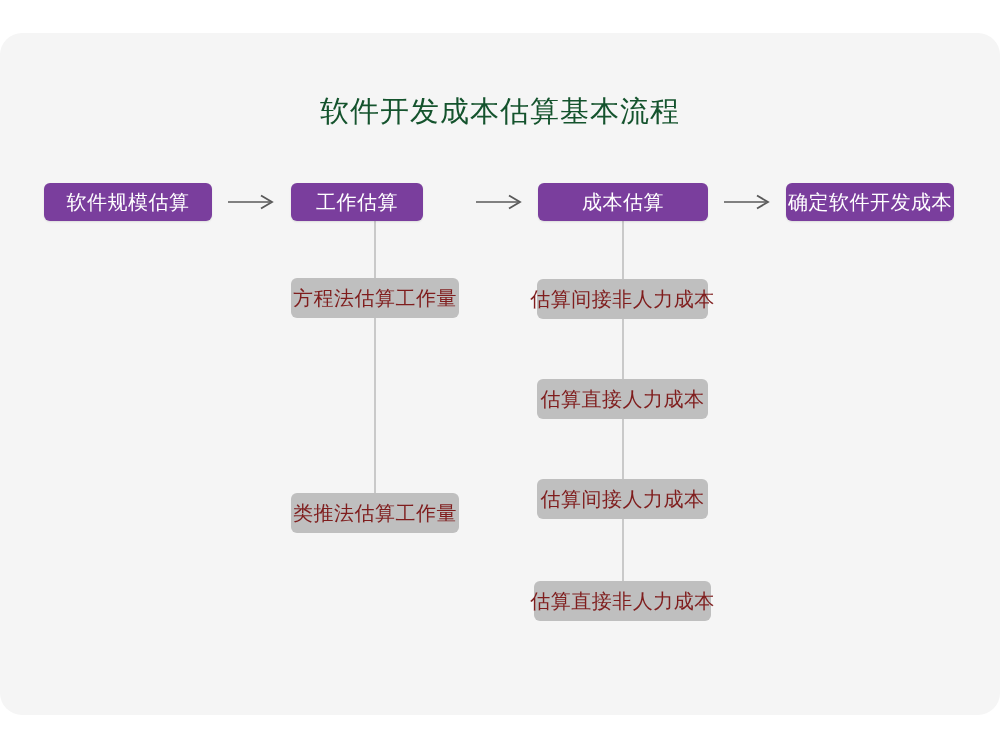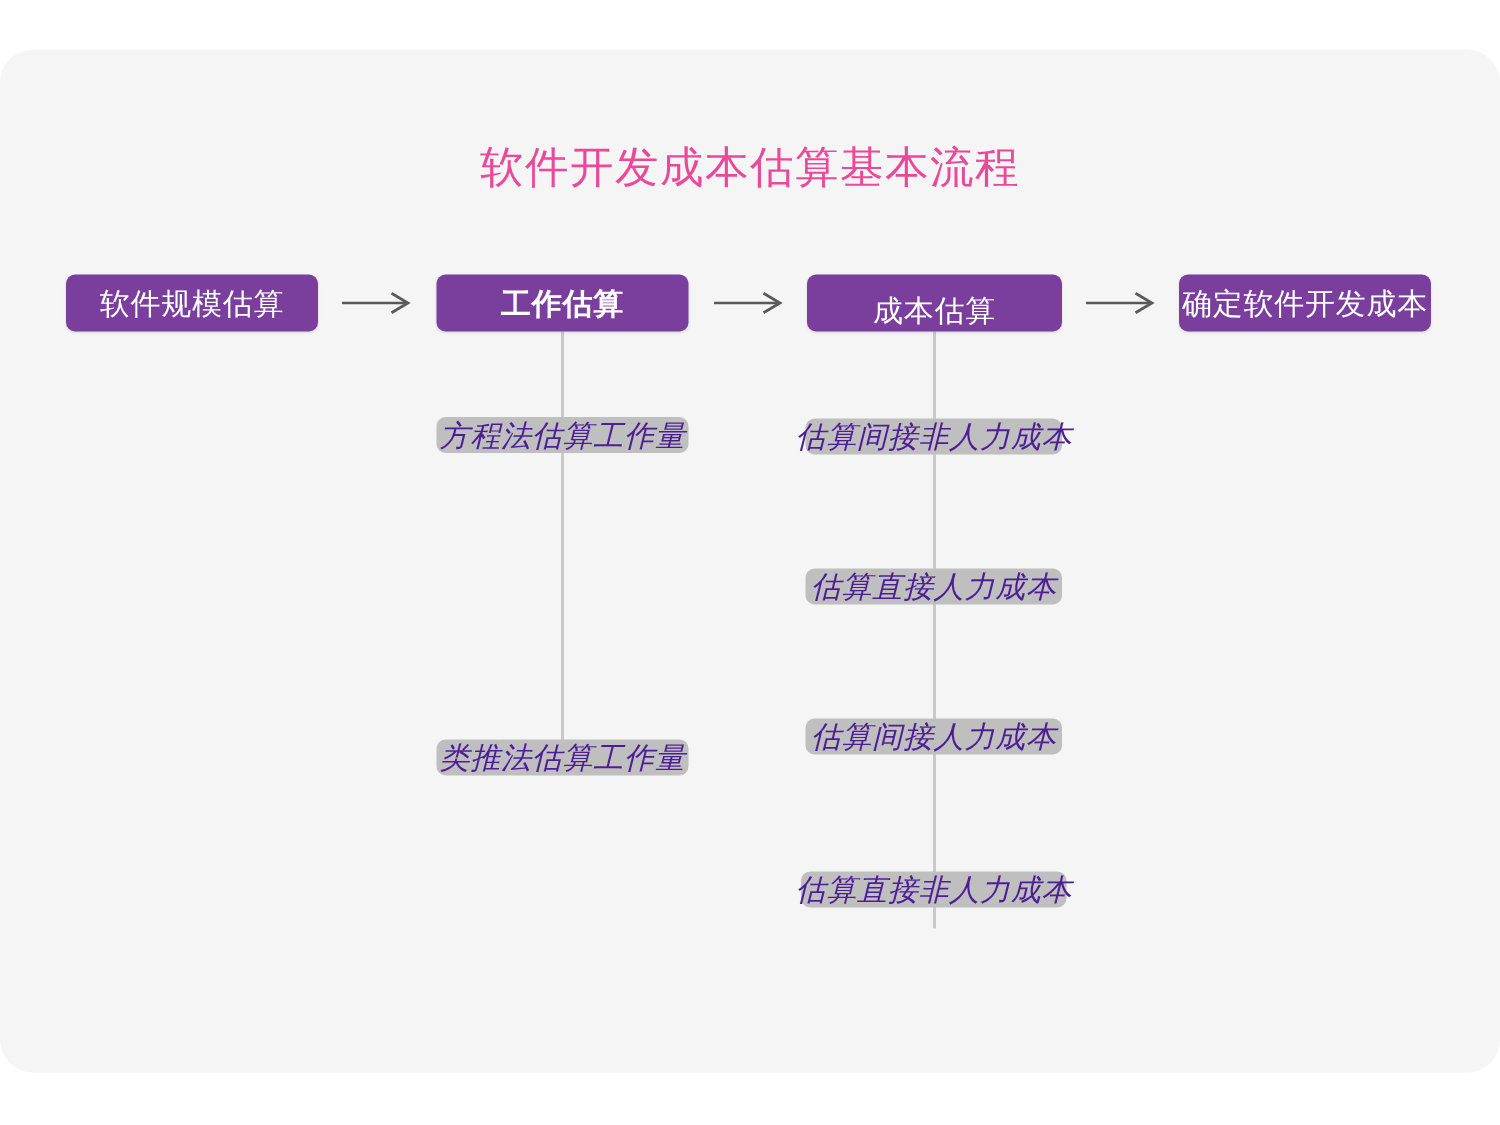--- a/index.html
+++ b/index.html
@@ -29,21 +29,21 @@
     width: 1000px;
     height: 750px;
   }
   .title {
     position: absolute;
     left: 0;
     top: 92px;
     width: 1000px;
     text-align: center;
     font-size: 29px;
-    color: #ec4899;
+    color: #14532d;
     letter-spacing: 1px;
     font-weight: normal;
     white-space: nowrap;
   }
   .node {
     position: absolute;
     box-sizing: border-box;
     display: flex;
     align-items: center;
     justify-content: center;
@@ -53,23 +53,22 @@
     letter-spacing: 0.5px;
   }
   .node.primary {
     background: #7a3e9d;
     color: #ffffff;
     height: 38px;
     box-shadow: 0 1px 2px rgba(0,0,0,0.10);
   }
   .node.sub {
     background: #bfbfbf;
-    color: #4c1d95;
-    height: 24px;
-    font-style: italic;
+    color: #7f1d1d;
+    height: 40px;
   }
   .vline {
     position: absolute;
     width: 2px;
     background: #c9c9c9;
     z-index: 0;
   }
   .arrow {
     position: absolute;
     height: 20px;
@@ -96,32 +95,32 @@
     <span>软件规模估算</span>
   </div>
 
   <div class="arrow" style="left:228px; top:192px; width:48px;">
     <svg width="48" height="16" viewBox="0 0 48 16" aria-hidden="true">
       <line x1="0" y1="8" x2="42" y2="8" stroke="#595959" stroke-width="1.6"></line>
       <polyline points="33,1.5 44,8 33,14.5" fill="none" stroke="#595959" stroke-width="1.8"></polyline>
     </svg>
   </div>
 
-  <div class="node primary" style="left:291px; top:183px; width:168px;font-weight:bold;">
+  <div class="node primary" style="left:291px; top:183px; width:132px;">
     <span>工作估算</span>
   </div>
 
   <div class="arrow" style="left:476px; top:192px; width:48px;">
     <svg width="48" height="16" viewBox="0 0 48 16" aria-hidden="true">
       <line x1="0" y1="8" x2="42" y2="8" stroke="#595959" stroke-width="1.6"></line>
       <polyline points="33,1.5 44,8 33,14.5" fill="none" stroke="#595959" stroke-width="1.8"></polyline>
     </svg>
   </div>
 
-  <div class="node primary" style="left:538px; top:183px; width:170px;align-items:flex-end;">
+  <div class="node primary" style="left:538px; top:183px; width:170px;">
     <span>成本估算</span>
   </div>
 
   <div class="arrow" style="left:724px; top:192px; width:48px;">
     <svg width="48" height="16" viewBox="0 0 48 16" aria-hidden="true">
       <line x1="0" y1="8" x2="42" y2="8" stroke="#595959" stroke-width="1.6"></line>
       <polyline points="33,1.5 44,8 33,14.5" fill="none" stroke="#595959" stroke-width="1.8"></polyline>
     </svg>
   </div>
 

